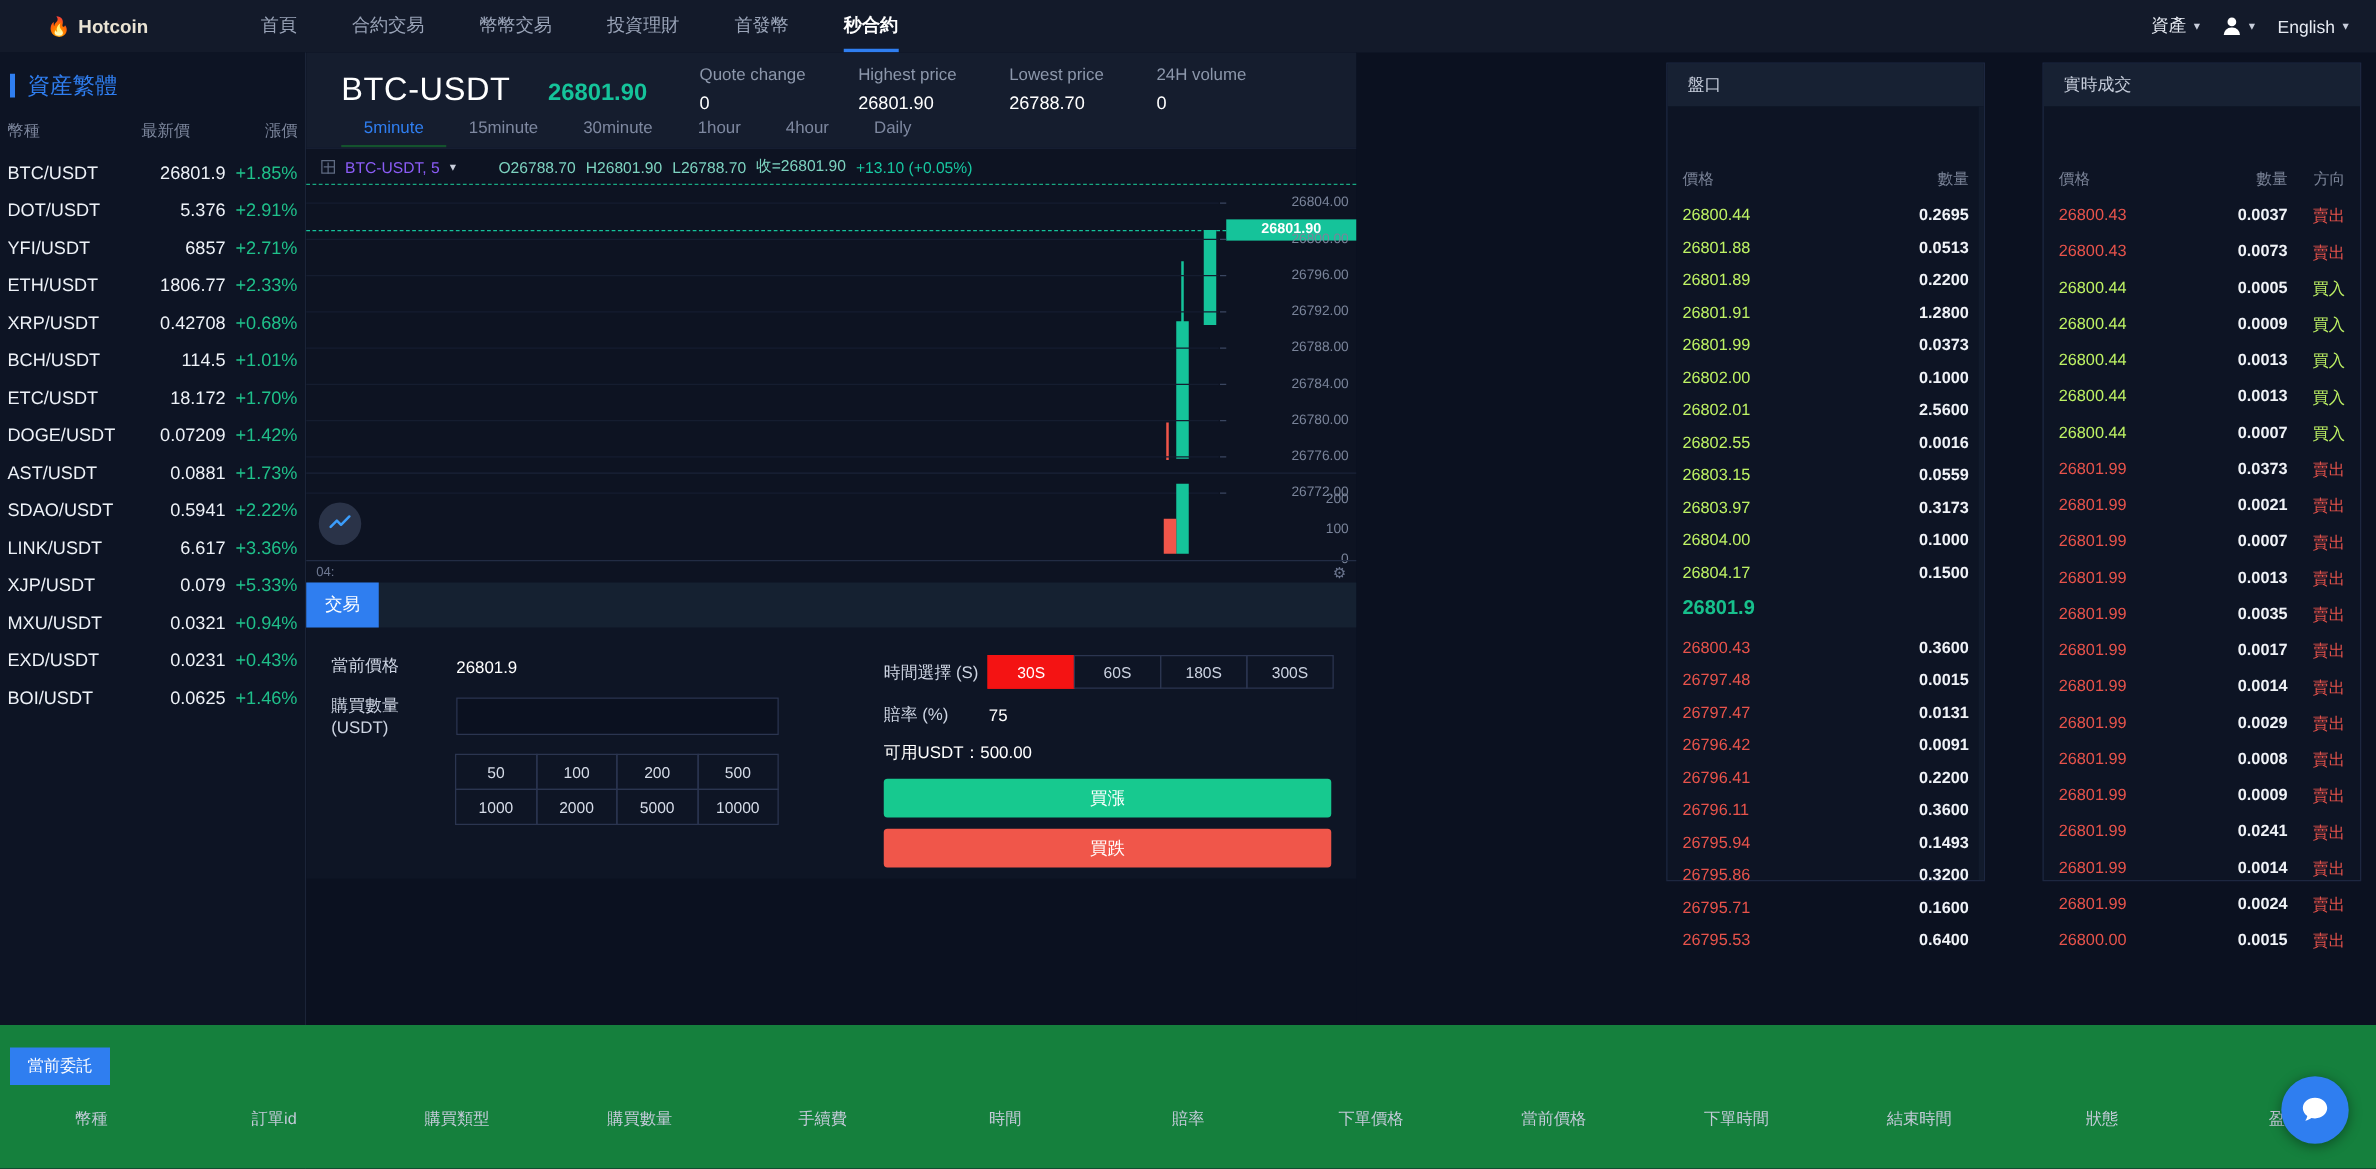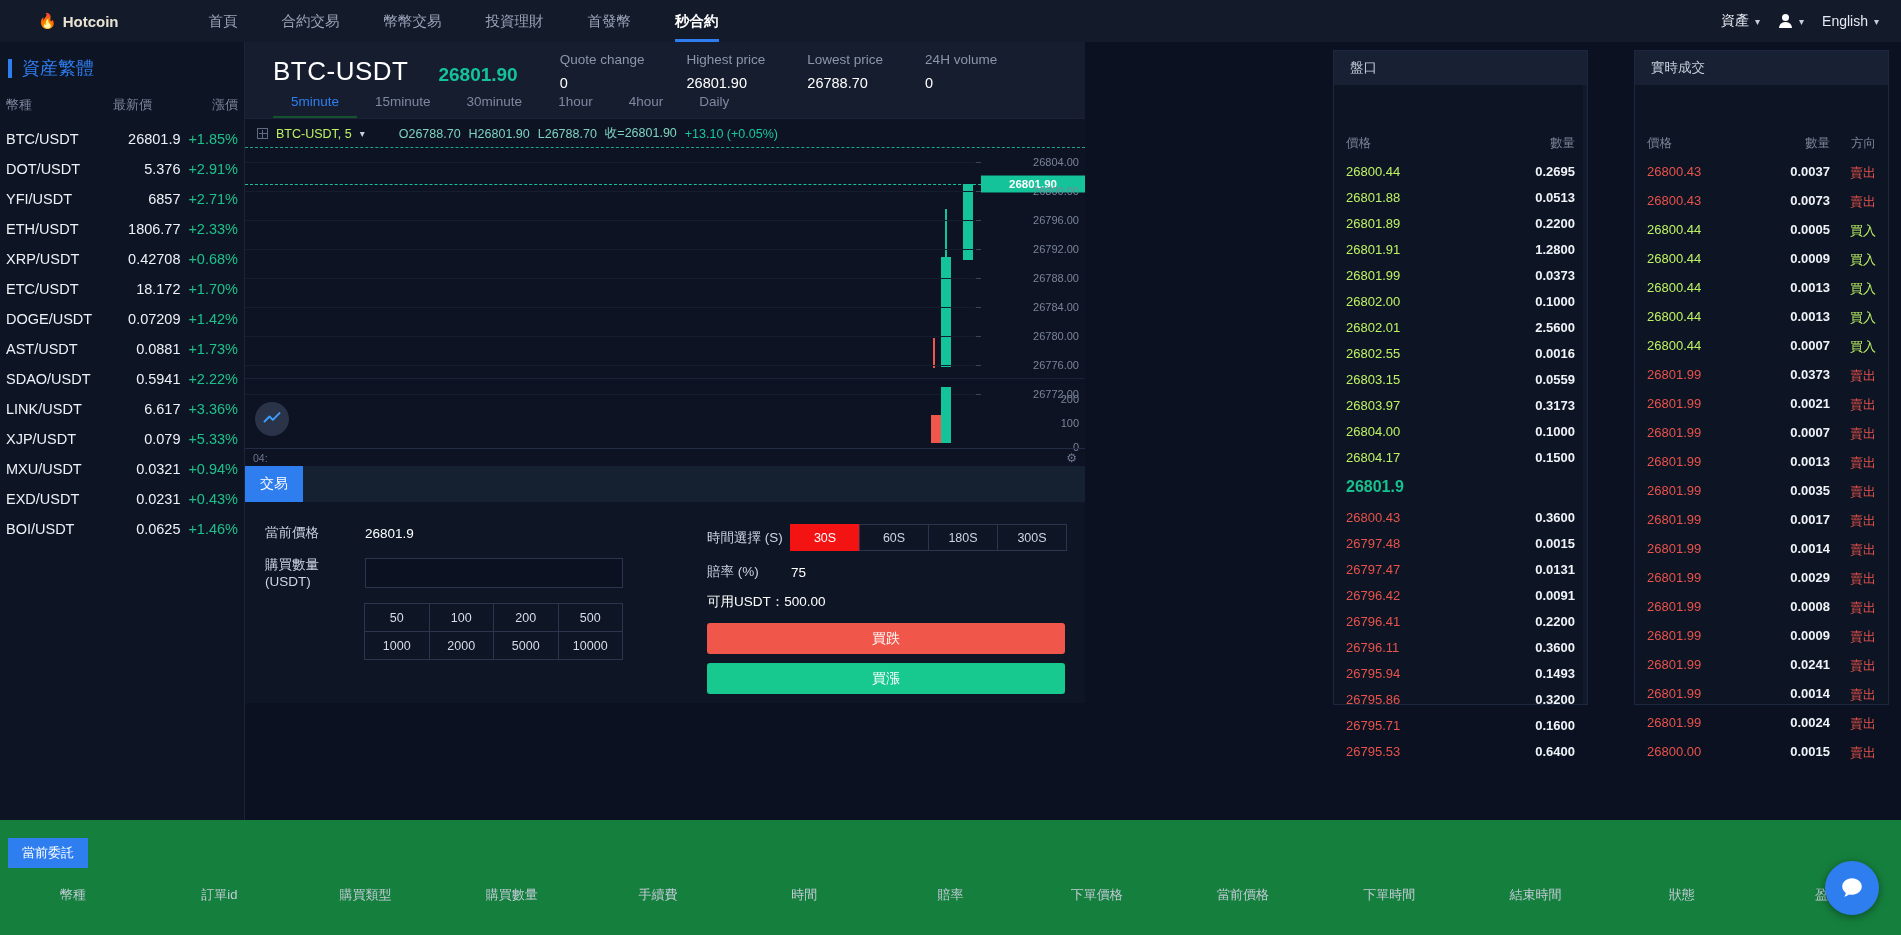--- a/index.html
+++ b/index.html
@@ -105,21 +105,21 @@
   }
   .ohlc {
     display: flex; align-items: center; gap: 8px;
     padding: 6px 0 5px 12px; font-size: 12.5px; color: #7dd3c0;
   }
   .ohlc .sq {
     width: 11px; height: 11px; border: 1px solid #5f6b82; position: relative;
   }
   .ohlc .sq::before { content:""; position:absolute; left:4px; top:1px; width:1px; height:9px; background:#5f6b82;}
   .ohlc .sq::after { content:""; position:absolute; top:4px; left:1px; height:1px; width:9px; background:#5f6b82;}
-  .ohlc .sym { color: #bef264; text-align: center; }
+  .ohlc .sym { color: #8b5cf6; text-align: center; }
   .ohlc .up { color: #17c7a0; }
   .dotline { height:1px; border-top:1px dashed #18a882; margin:0 0 0 0; }
   .plot { position: relative; height: 230px; }
   .grid-l { position: absolute; left: 0; right: 110px; height: 1px; background: #151d30; }
   .ylab {
     position: absolute; right: 6px; font-size: 11px; color: #7a849a;
     transform: translateY(-50%);
   }
   .ytick { position: absolute; right: 104px; width: 5px; height: 1px; background: #3a4660; }
   .price-tag {
@@ -310,20 +310,25 @@
         </div>
         <div class="coin-row">
           <div class="c-sym">ETH/USDT</div>
           <div class="c-price">1806.77</div>
           <div class="c-chg">+2.33%</div>
         </div>
         <div class="coin-row">
           <div class="c-sym">XRP/USDT</div>
           <div class="c-price">0.42708</div>
           <div class="c-chg">+0.68%</div>
+        </div>
+        <div class="coin-row">
+          <div class="c-sym">BCH/USDT</div>
+          <div class="c-price">114.5</div>
+          <div class="c-chg">+1.01%</div>
         </div>
         <div class="coin-row">
           <div class="c-sym">ETC/USDT</div>
           <div class="c-price">18.172</div>
           <div class="c-chg">+1.70%</div>
         </div>
         <div class="coin-row">
           <div class="c-sym">DOGE/USDT</div>
           <div class="c-price">0.07209</div>
           <div class="c-chg">+1.42%</div>
@@ -506,22 +511,22 @@
                 <div class="seg-btn">300S</div>
               </div>
           </div>
           <div class="rr">
             <span class="lbl">賠率 (%)</span>
             <span class="val">75</span>
           </div>
           <div class="rr">
             <span class="val">可用USDT：500.00</span>
           </div>
+          <div class="big-btn btn-up">買漲</div>
           <div class="big-btn btn-down">買跌</div>
-          <div class="big-btn btn-up">買漲</div>
         </div>
       </div>
     </div>
   </div>
 
   <div class="book">
     <div class="panel-head">盤口</div>
     <div class="panel-cols">
       <div class="bk-p">價格</div>
       <div class="bk-q">數量</div>

